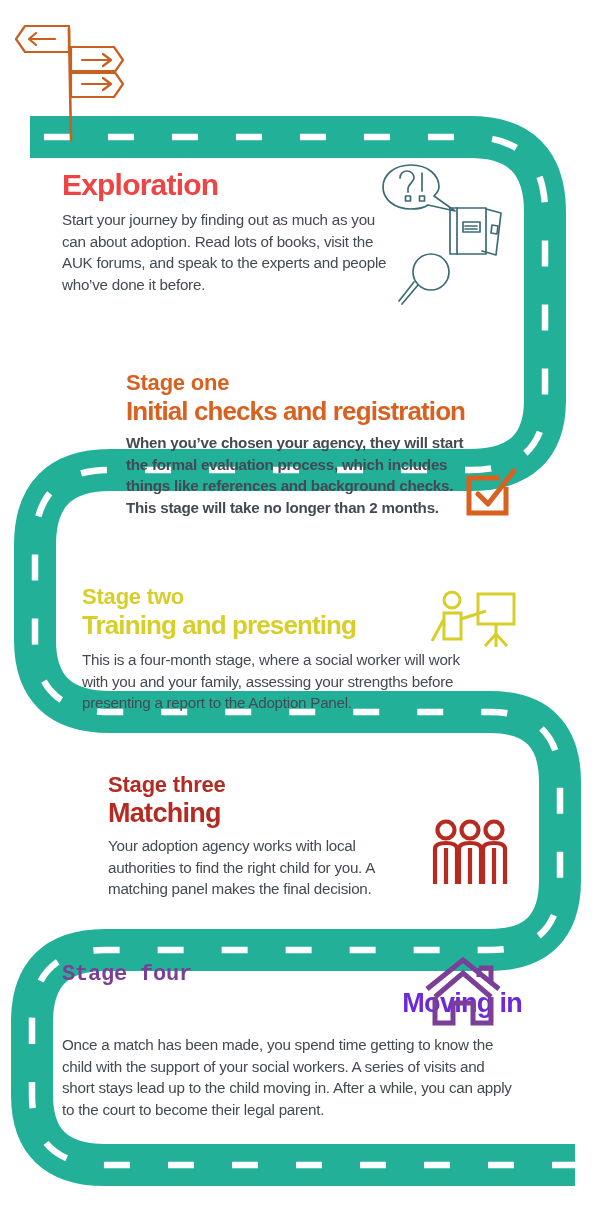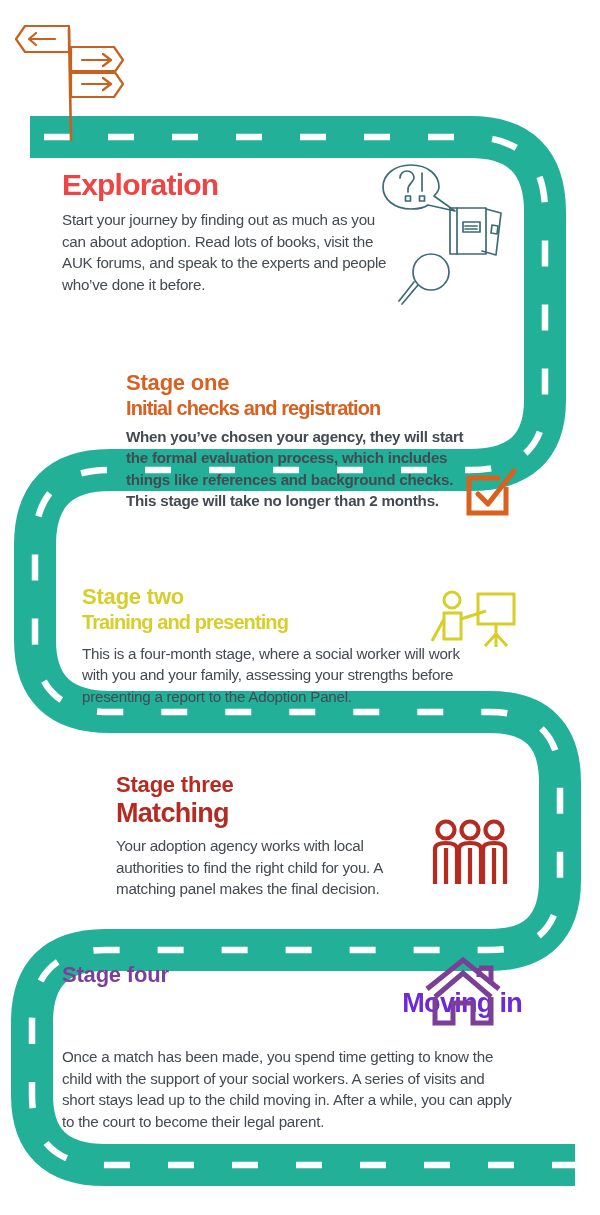--- a/index.html
+++ b/index.html
@@ -46,21 +46,21 @@
     line-height: 1.16;
   }
   .headline {
     font-weight: bold;
     font-size: 24.5px;
     letter-spacing: -0.7px;
     margin: 0 0 7px 0;
     line-height: 1.1;
   }
   .headline.big {
-    font-size: 20px;
+    font-size: 26px;
     letter-spacing: -0.9px;
   }
   .title-solo {
     font-weight: bold;
     font-size: 30px;
     letter-spacing: -0.8px;
     margin: 0 0 8px 0;
     line-height: 1.1;
   }
   .body-text {
@@ -187,21 +187,21 @@
       <circle cx="22" cy="11" r="8"></circle>
       <rect x="14" y="24" width="17" height="26"></rect>
       <path d="M 14 30 L 2 52"></path>
       <path d="M 31 30 L 56 22"></path>
       <rect x="48" y="5" width="36" height="30"></rect>
       <path d="M 66 35 L 66 45"></path>
       <path d="M 66 45 L 55 57 M 66 45 L 77 57 M 66 45 L 66 58"></path>
     </g>
   </svg>
 
-  <div class="stage" style="left:116px; top:772px; width:330px;">
+  <div class="stage" style="left:108px; top:772px; width:330px;">
     <div class="eyebrow" style="color:#b52a21;">Stage three</div>
     <div class="headline" style="color:#b52a21; font-size:27px;">Matching</div>
     <p class="body-text" style="width:312px;">Your adoption agency works with local authorities to find the right child for you. A matching panel makes the final decision.</p>
   </div>
 
   <svg class="icon-abs" style="left:432px; top:818px;" width="76" height="72" viewBox="0 0 76 72" xmlns="http://www.w3.org/2000/svg">
     <g stroke="#b52a21" stroke-width="4.2" fill="none" stroke-linejoin="round" stroke-linecap="butt">
 
       <circle cx="14" cy="12" r="8.5"></circle>
       <path d="M 3 66 L 3 31 C 3 27 7 25 14 25 C 21 25 25 27 25 31 L 25 66"></path>
@@ -211,23 +211,23 @@
       <path d="M 27 66 L 27 31 C 27 27 31 25 38 25 C 45 25 49 27 49 31 L 49 66"></path>
       <path d="M 38 30 L 38 66"></path>
 
       <circle cx="62" cy="12" r="8.5"></circle>
       <path d="M 51 66 L 51 31 C 51 27 55 25 62 25 C 69 25 73 27 73 31 L 73 66"></path>
       <path d="M 62 30 L 62 66"></path>
     </g>
   </svg>
 
   <div class="stage" style="left:62px; top:962px; width:460px;">
-    <div class="eyebrow" style="color:#7b3f98;">Stage four</div>
+    <div class="eyebrow" style="color:#7b3f98;font-family:Liberation Mono, monospace;">Stage four</div>
     <div class="headline" style="color:#6d28d9; font-size:27px;text-align:right;">Moving in</div>
-    <p class="body-text" style="width:458px; margin-top:28px;">Once a match has been made, you spend time getting to know the child with the support of your social workers. A series of visits and short stays lead up to the child moving in. After a while, you can apply to the court to become their legal parent.</p>
+    <p class="body-text" style="width:458px; margin-top:16px;">Once a match has been made, you spend time getting to know the child with the support of your social workers. A series of visits and short stays lead up to the child moving in. After a while, you can apply to the court to become their legal parent.</p>
   </div>
 
   <svg class="icon-abs" style="left:424px; top:957px;" width="78" height="72" viewBox="0 0 78 72" xmlns="http://www.w3.org/2000/svg">
     <g stroke="#7b3f98" stroke-width="5" fill="none" stroke-linejoin="miter" stroke-linecap="butt">
       <path d="M 3 32 L 39 3 L 75 32"></path>
       <path d="M 11 40 L 39 16 L 67 40"></path>
       <path d="M 11 40 L 11 66 L 29 66 L 29 46 L 49 46 L 49 66 L 67 66 L 67 40"></path>
       <path d="M 55 11 L 55 20 M 55 11 L 67 11 L 67 27"></path>
     </g>
   </svg>

